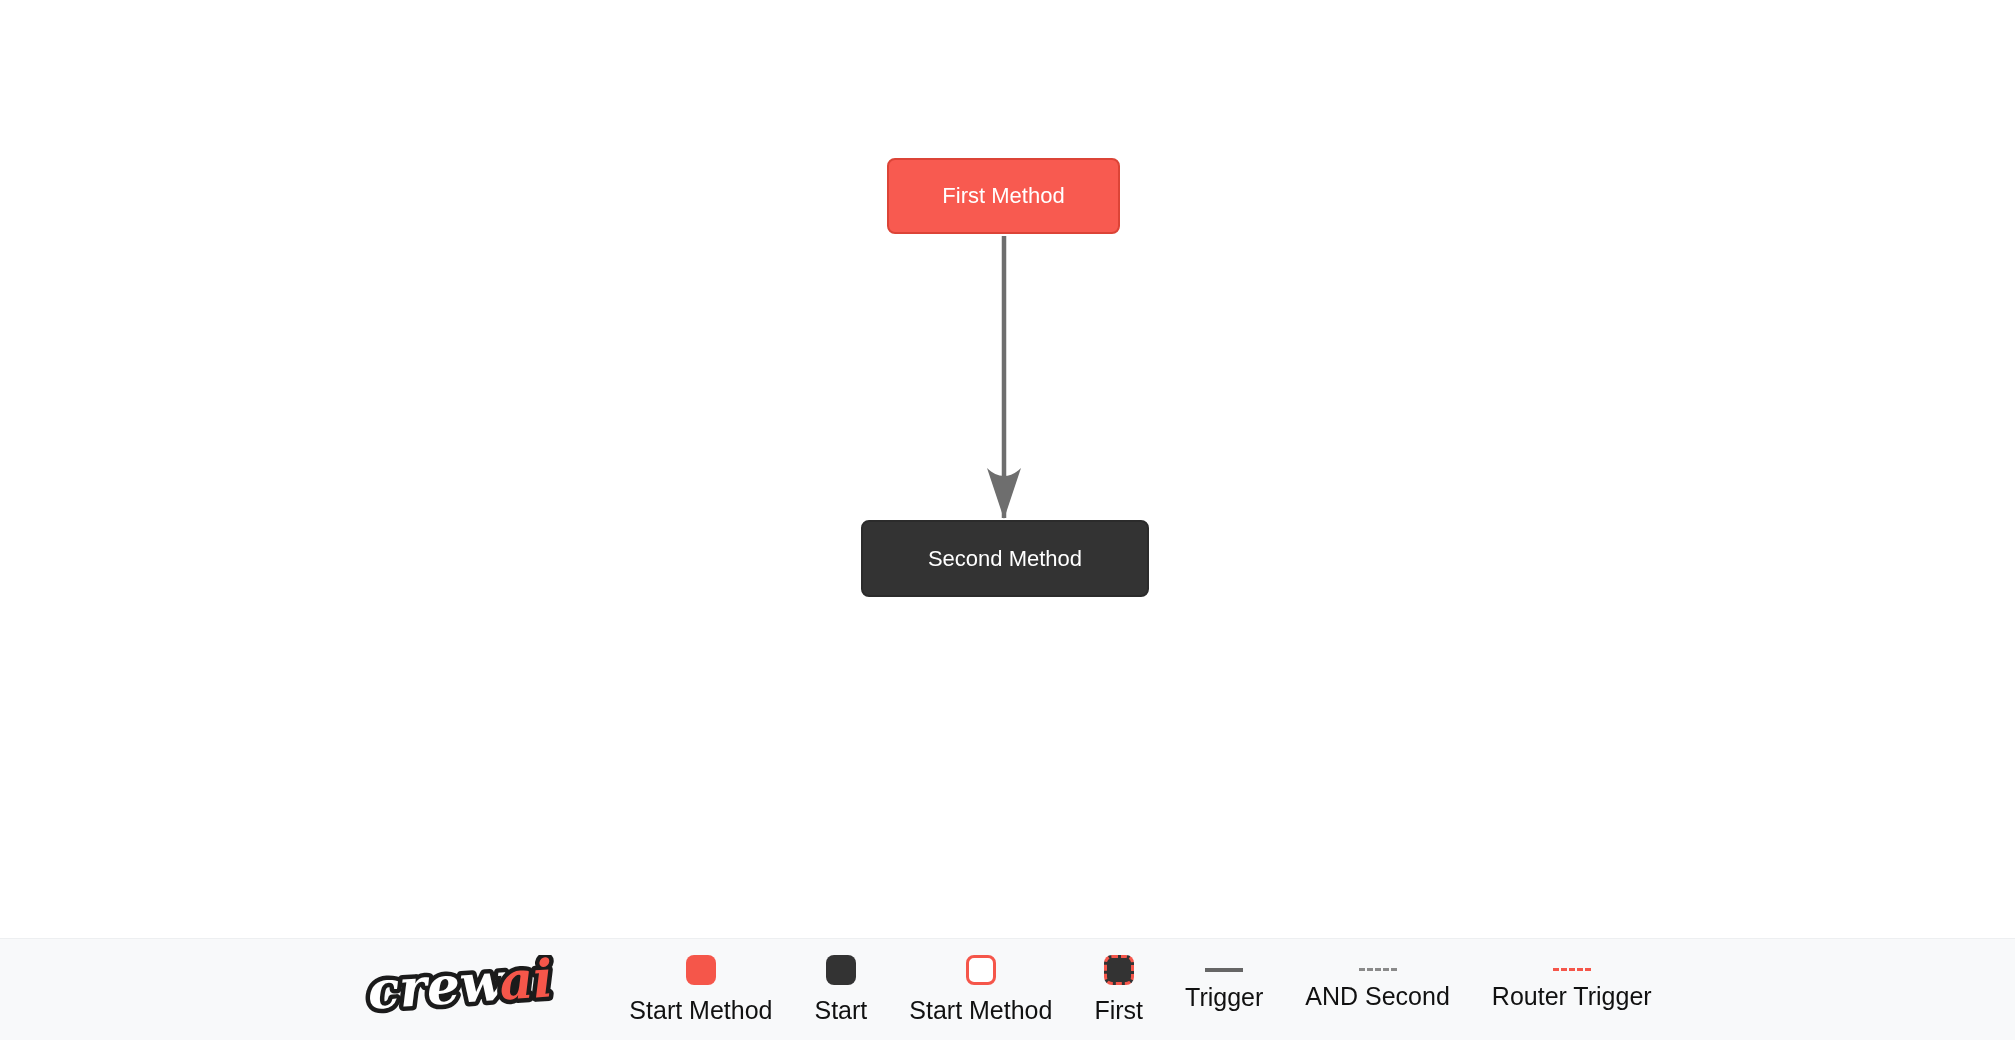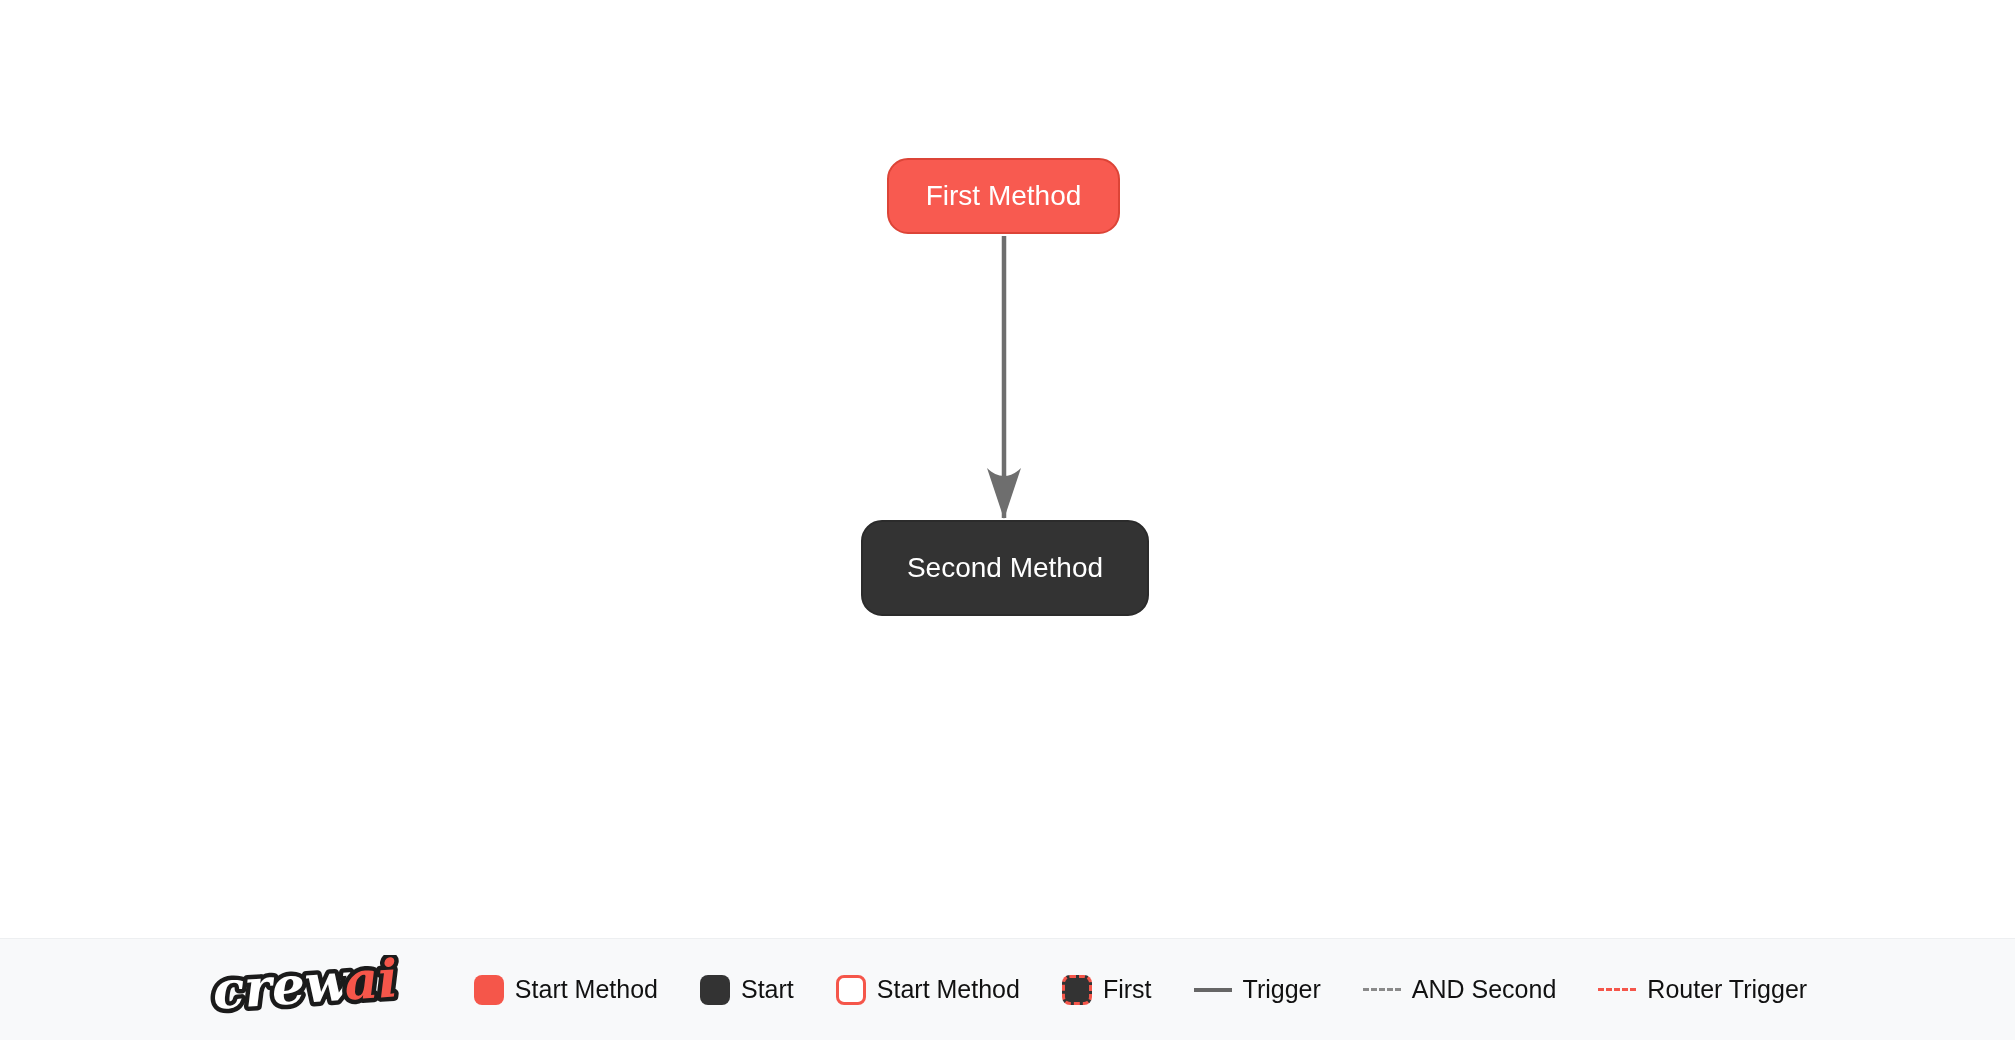--- a/index.html
+++ b/index.html
@@ -21,37 +21,37 @@
     position: absolute;
     left: 0; top: 0;
     width: 2015px; height: 938px;
     pointer-events: none;
   }
   .flow-node {
     position: absolute;
     display: flex;
     align-items: center;
     justify-content: center;
-    border-radius: 21px;
+    border-radius: 8px;
     color: #ffffff;
-    font-size: 28px;
+    font-size: 22px;
     line-height: 1;
     white-space: nowrap;
     cursor: pointer;
     user-select: none;
   }
   .flow-node.start-method {
     left: 887px; top: 158px;
     width: 233px; height: 76px;
     background: #F85A50;
     border: 2px solid #DC4437;
   }
   .flow-node.method {
     left: 861px; top: 520px;
-    width: 288px; height: 96px;
+    width: 288px; height: 77px;
     background: #333333;
     border: 2px solid #2B2B2B;
   }
 
   
   .legend-bar {
     position: absolute;
     left: 0; top: 938px;
     width: 2015px; height: 102px;
     background: #F8F9FA;
@@ -62,20 +62,21 @@
     gap: 42px;
   }
   .crewai-logo { margin-right: 6px; flex: 0 0 auto; }
   .legend-item {
     display: flex;
     align-items: center;
     gap: 11px;
     font-size: 25px;
     color: #111111;
     white-space: nowrap;
+    flex-direction: column;
   }
   .swatch-box {
     width: 30px; height: 30px;
     border-radius: 8px;
     flex: 0 0 auto;
   }
   .swatch-box.start-method-box { background: #F5564A; }
   .swatch-box.method-box { background: #333333; }
   .swatch-box.crew-method-box { background: #ffffff; border: 3px solid #F5564A; }
   .swatch-box.router-box { background: #333333; border: 3px dashed #F5564A; }

